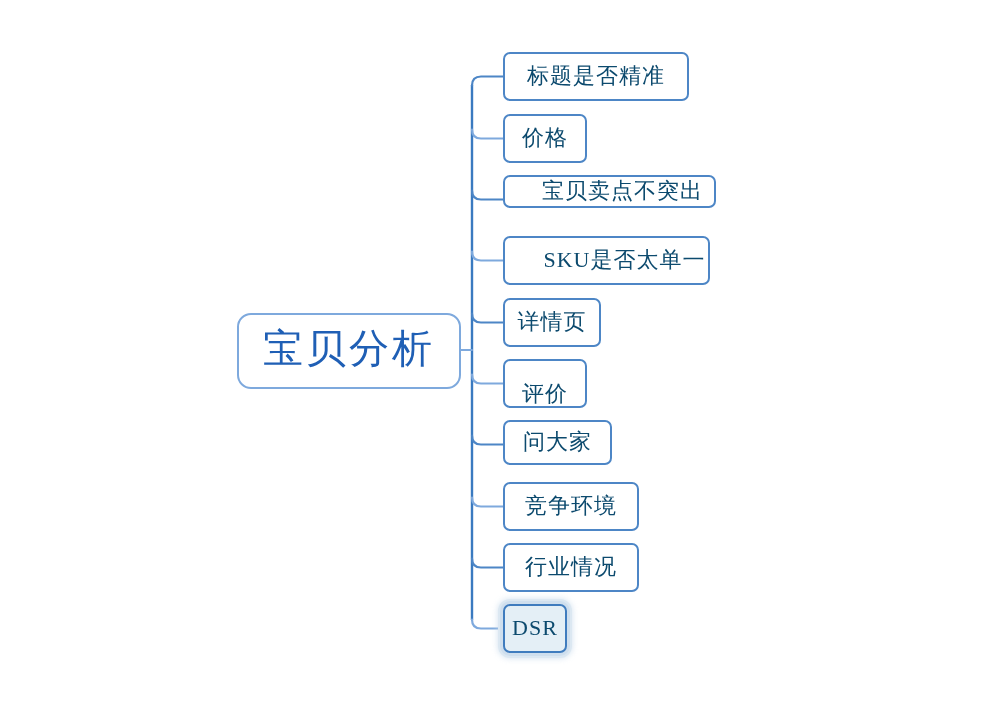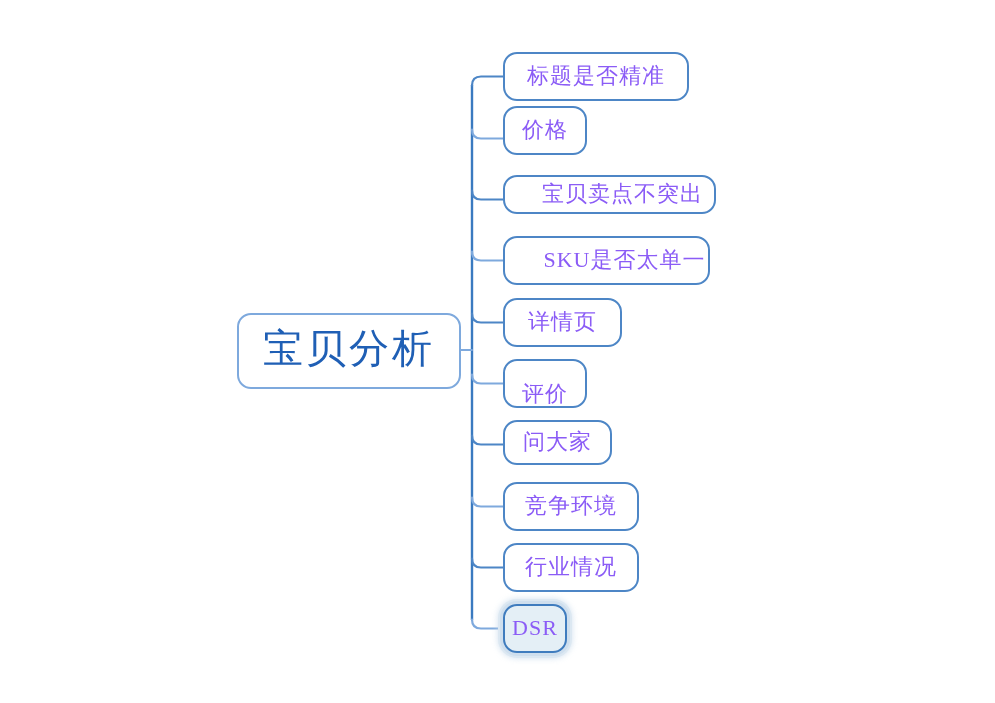--- a/index.html
+++ b/index.html
@@ -26,25 +26,25 @@
     top: 0;
     width: 995px;
     height: 703px;
     pointer-events: none;
   }
   .node {
     position: absolute;
     box-sizing: border-box;
     background: #ffffff;
     border: 2px solid #4d86c6;
-    border-radius: 14px;
+    border-radius: 7px;
     display: flex;
     align-items: center;
     justify-content: center;
-    color: #8b5cf6;
+    color: #0c4a6e;
     white-space: nowrap;
     z-index: 3;
   }
   .node-root {
     border-color: #7ea9dd;
     border-width: 2px;
     border-radius: 14px;
     font-size: 40px;
     letter-spacing: 3px;
     font-family: "Liberation Serif", "DejaVu Serif", serif;
@@ -95,30 +95,30 @@
       <path d="M 472 619.5 Q 472 628.5 481 628.5 L 503 628.5" fill="none" stroke="#7ea9dd" stroke-width="2.2" stroke-linecap="round"></path>
     </svg>
 
   <div id="nodes-layer">
       <div class="node node-root" style="left: 237px; top: 313px; width: 224px; height: 76px;">
         <span class="label">宝贝分析</span>
       </div>
       <div class="node node-child" style="left: 503px; top: 52px; width: 186px; height: 49px;">
         <span class="label">标题是否精准</span>
       </div>
-      <div class="node node-child" style="left: 503px; top: 106px; width: 84px; height: 49px;">
+      <div class="node node-child" style="left: 503px; top: 114px; width: 84px; height: 49px;">
         <span class="label">价格</span>
       </div>
-      <div class="node node-child" style="left: 503px; top: 175px; width: 213px; height: 39px; padding-left: 26px;">
+      <div class="node node-child" style="left: 503px; top: 175px; width: 213px; height: 33px; padding-left: 26px;">
         <span class="label">宝贝卖点不突出</span>
       </div>
       <div class="node node-child" style="left: 503px; top: 236px; width: 207px; height: 49px; padding-left: 36px;">
         <span class="label">SKU是否太单一</span>
       </div>
-      <div class="node node-child" style="left: 503px; top: 298px; width: 119px; height: 49px;">
+      <div class="node node-child" style="left: 503px; top: 298px; width: 98px; height: 49px;">
         <span class="label">详情页</span>
       </div>
       <div class="node node-child" style="left: 503px; top: 359px; width: 84px; height: 49px; align-items: flex-end;">
         <span class="label">评价</span>
       </div>
       <div class="node node-child" style="left: 503px; top: 420px; width: 109px; height: 45px;">
         <span class="label">问大家</span>
       </div>
       <div class="node node-child" style="left: 503px; top: 482px; width: 136px; height: 49px;">
         <span class="label">竞争环境</span>

